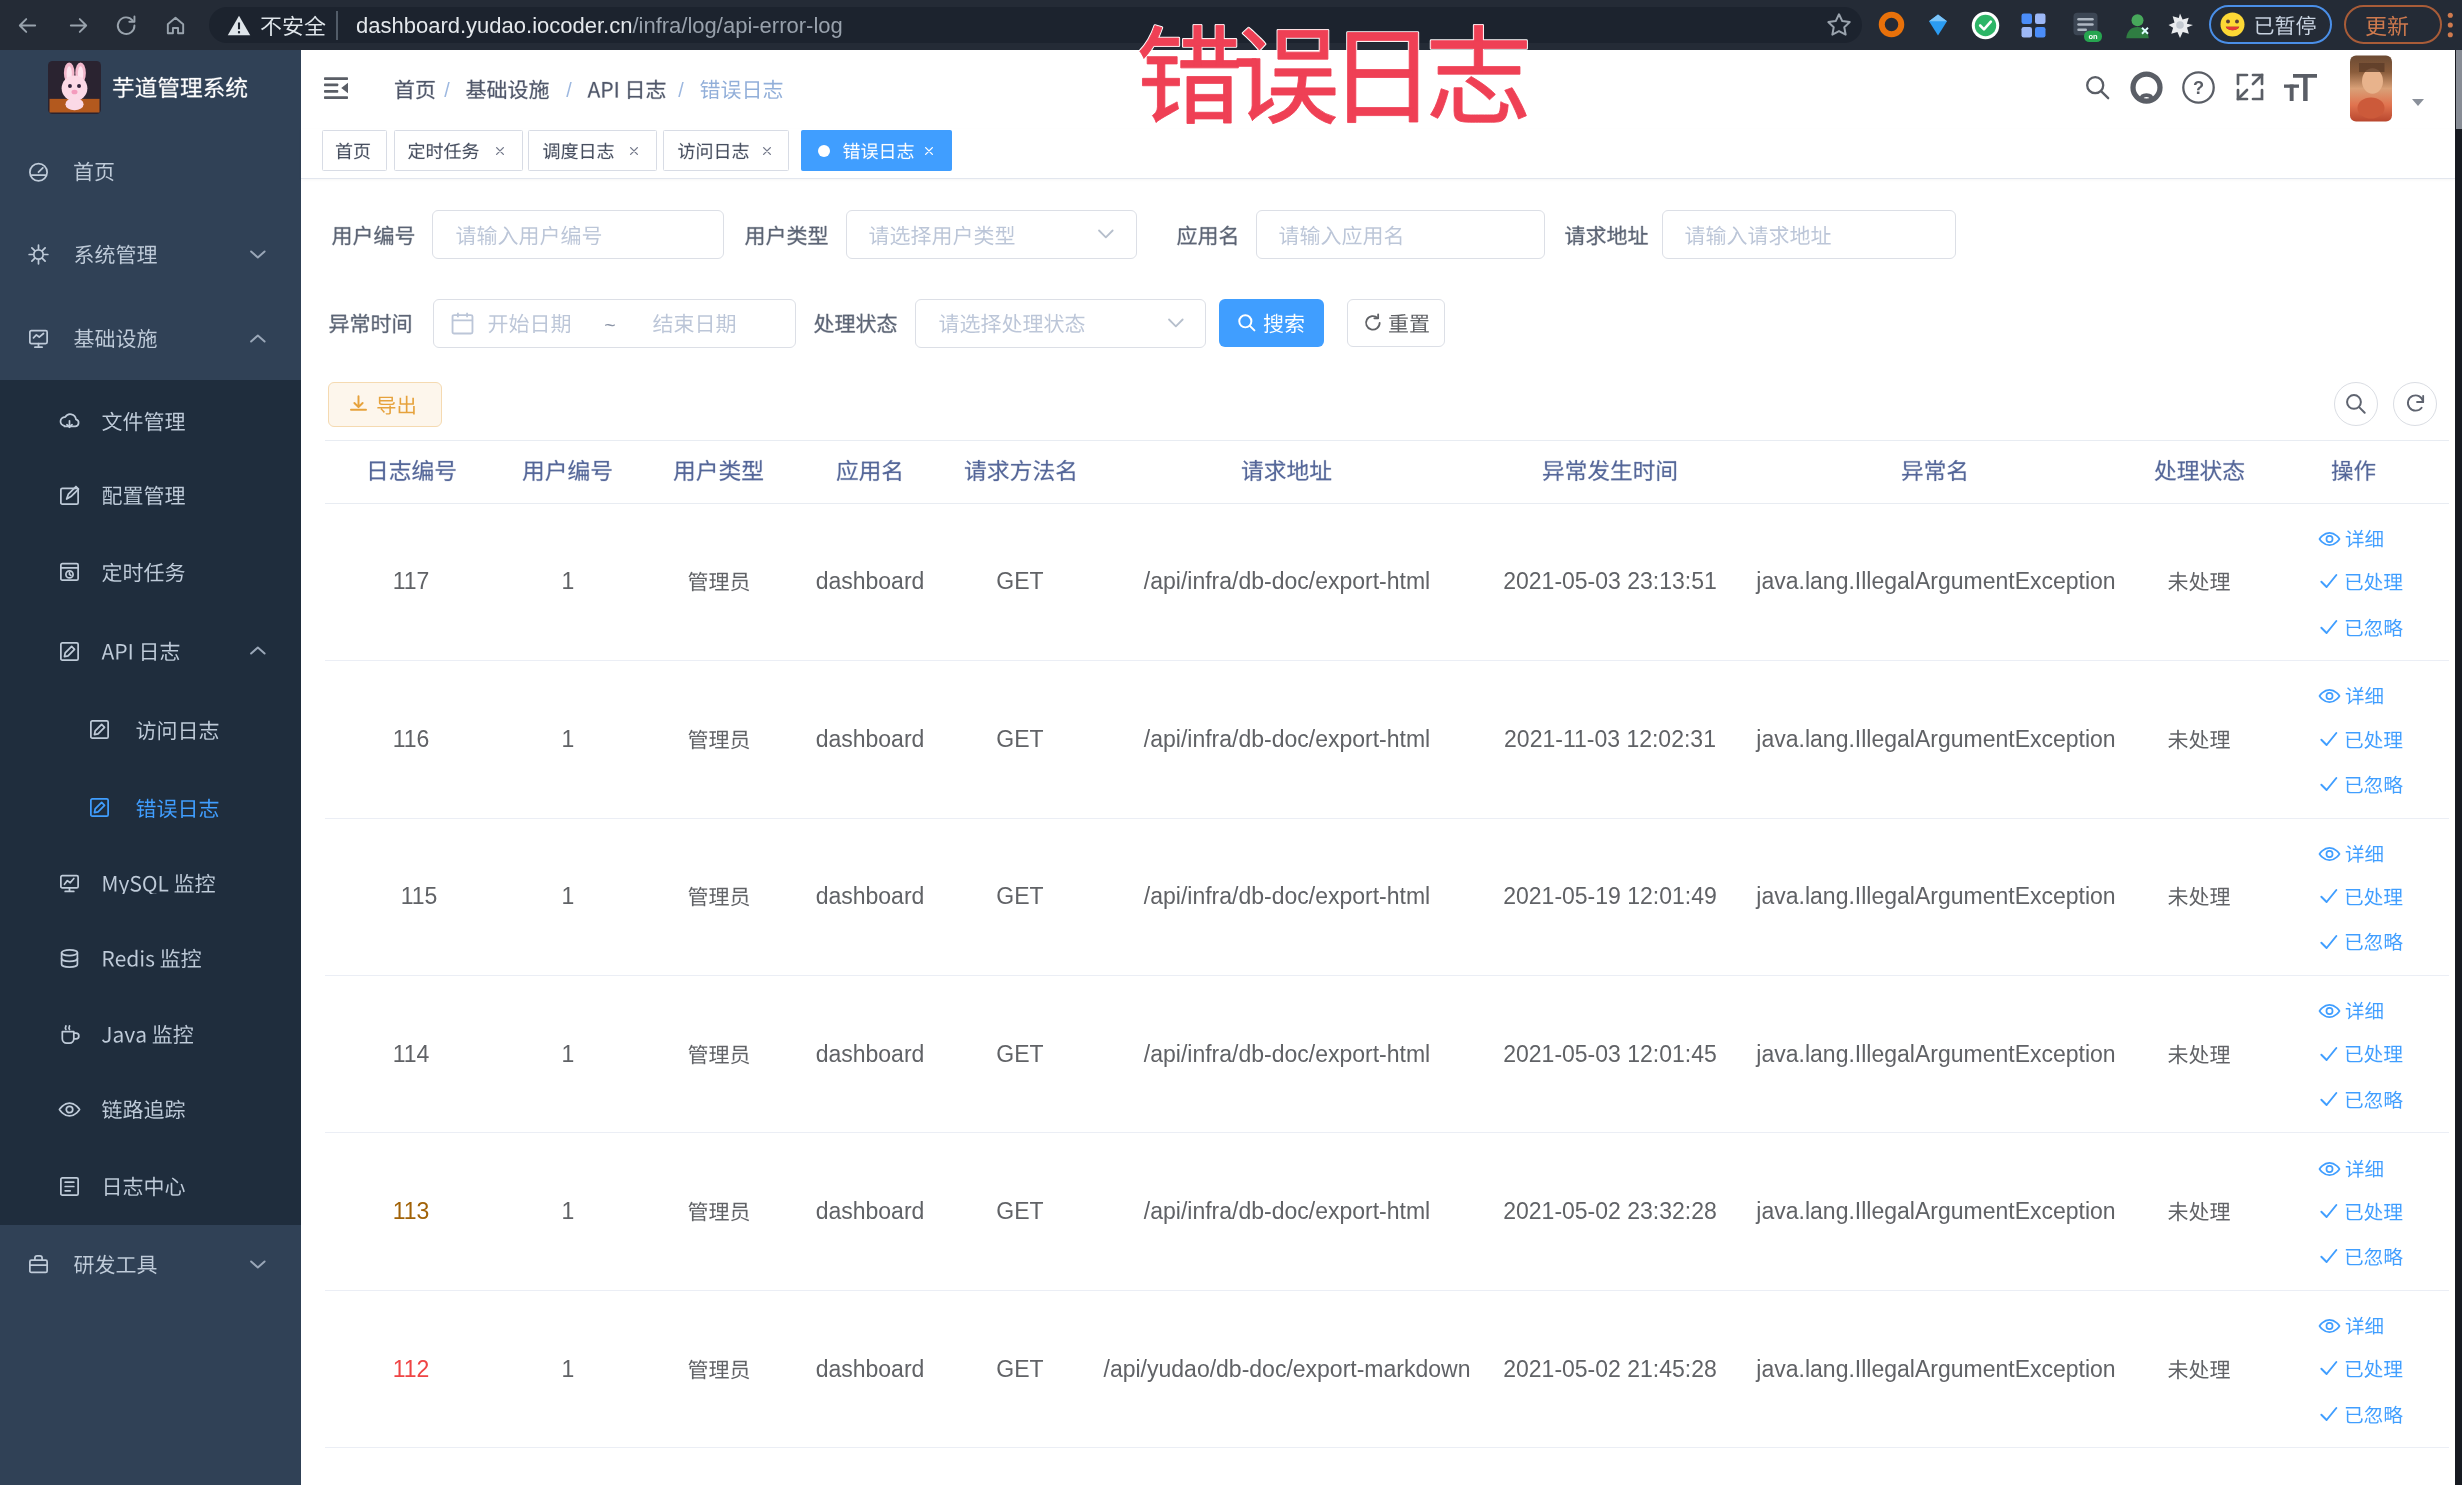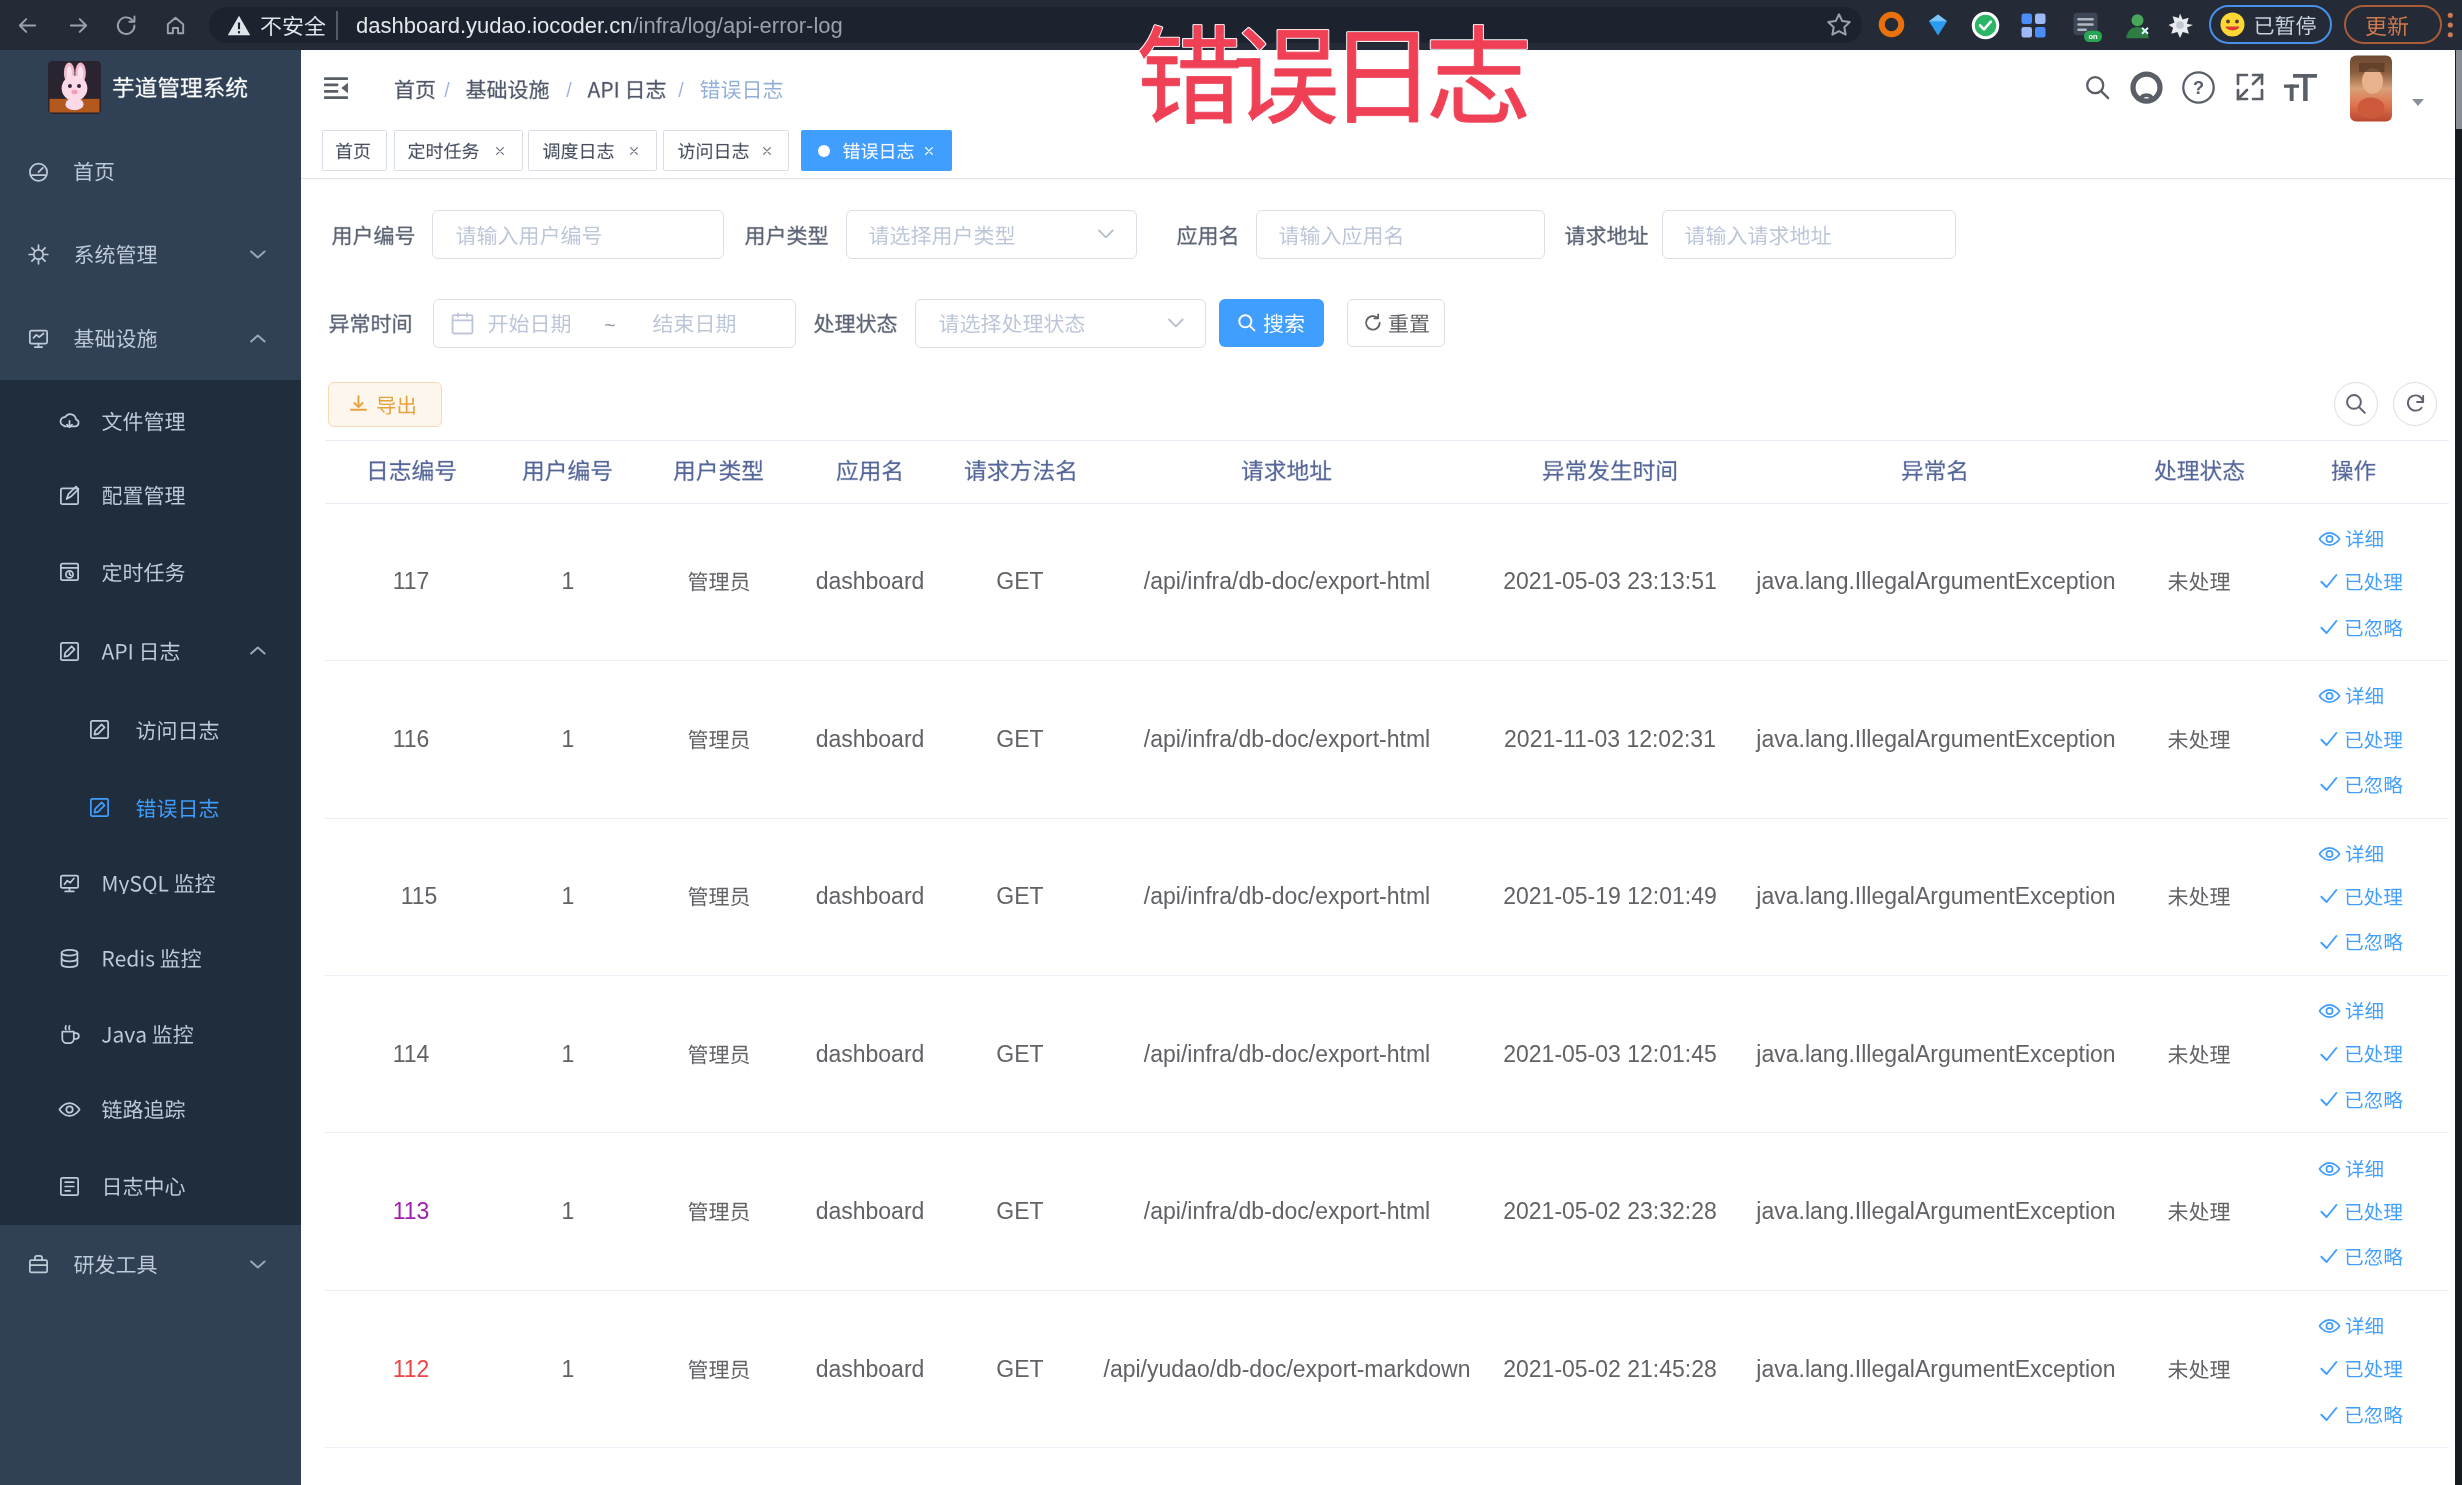--- a/index.html
+++ b/index.html
@@ -1188,21 +1188,21 @@
 <div style="position:absolute;left:2344px;top:1090px;">
     <svg style="width:59px;height:19.7px;display:block" viewBox="0 0 3000 1000" aria-hidden="true">
       <g fill="#409eff">
         <use href="#u5df2" x="0"></use>
         <use href="#u5ffd" x="1000"></use>
         <use href="#u7565" x="2000"></use>
       </g>
     </svg>
   </div>
 <div class="abs" style="left:325px;top:1132px;width:2124px;height:0.8px;background:#ebeef5"></div>
-<div style="position:absolute;left:411px;top:1211px;transform:translate(-50%,-50%);white-space:nowrap;font:400 23px 'Liberation Sans',sans-serif;color:#a21caf;">113</div>
+<div style="position:absolute;left:411px;top:1211px;transform:translate(-50%,-50%);white-space:nowrap;font:400 23px 'Liberation Sans',sans-serif;color:#a16207;">113</div>
 <div style="position:absolute;left:568px;top:1211px;transform:translate(-50%,-50%);white-space:nowrap;font:400 23px 'Liberation Sans',sans-serif;color:#606266;">1</div>
 <div style="position:absolute;left:687px;top:1201px;">
     <svg style="width:64px;height:21px;display:block" viewBox="0 0 3000 1000" aria-hidden="true">
       <g fill="#606266">
         <use href="#u7ba1" x="0"></use>
         <use href="#u7406" x="1000"></use>
         <use href="#u5458" x="2000"></use>
       </g>
     </svg>
   </div>

